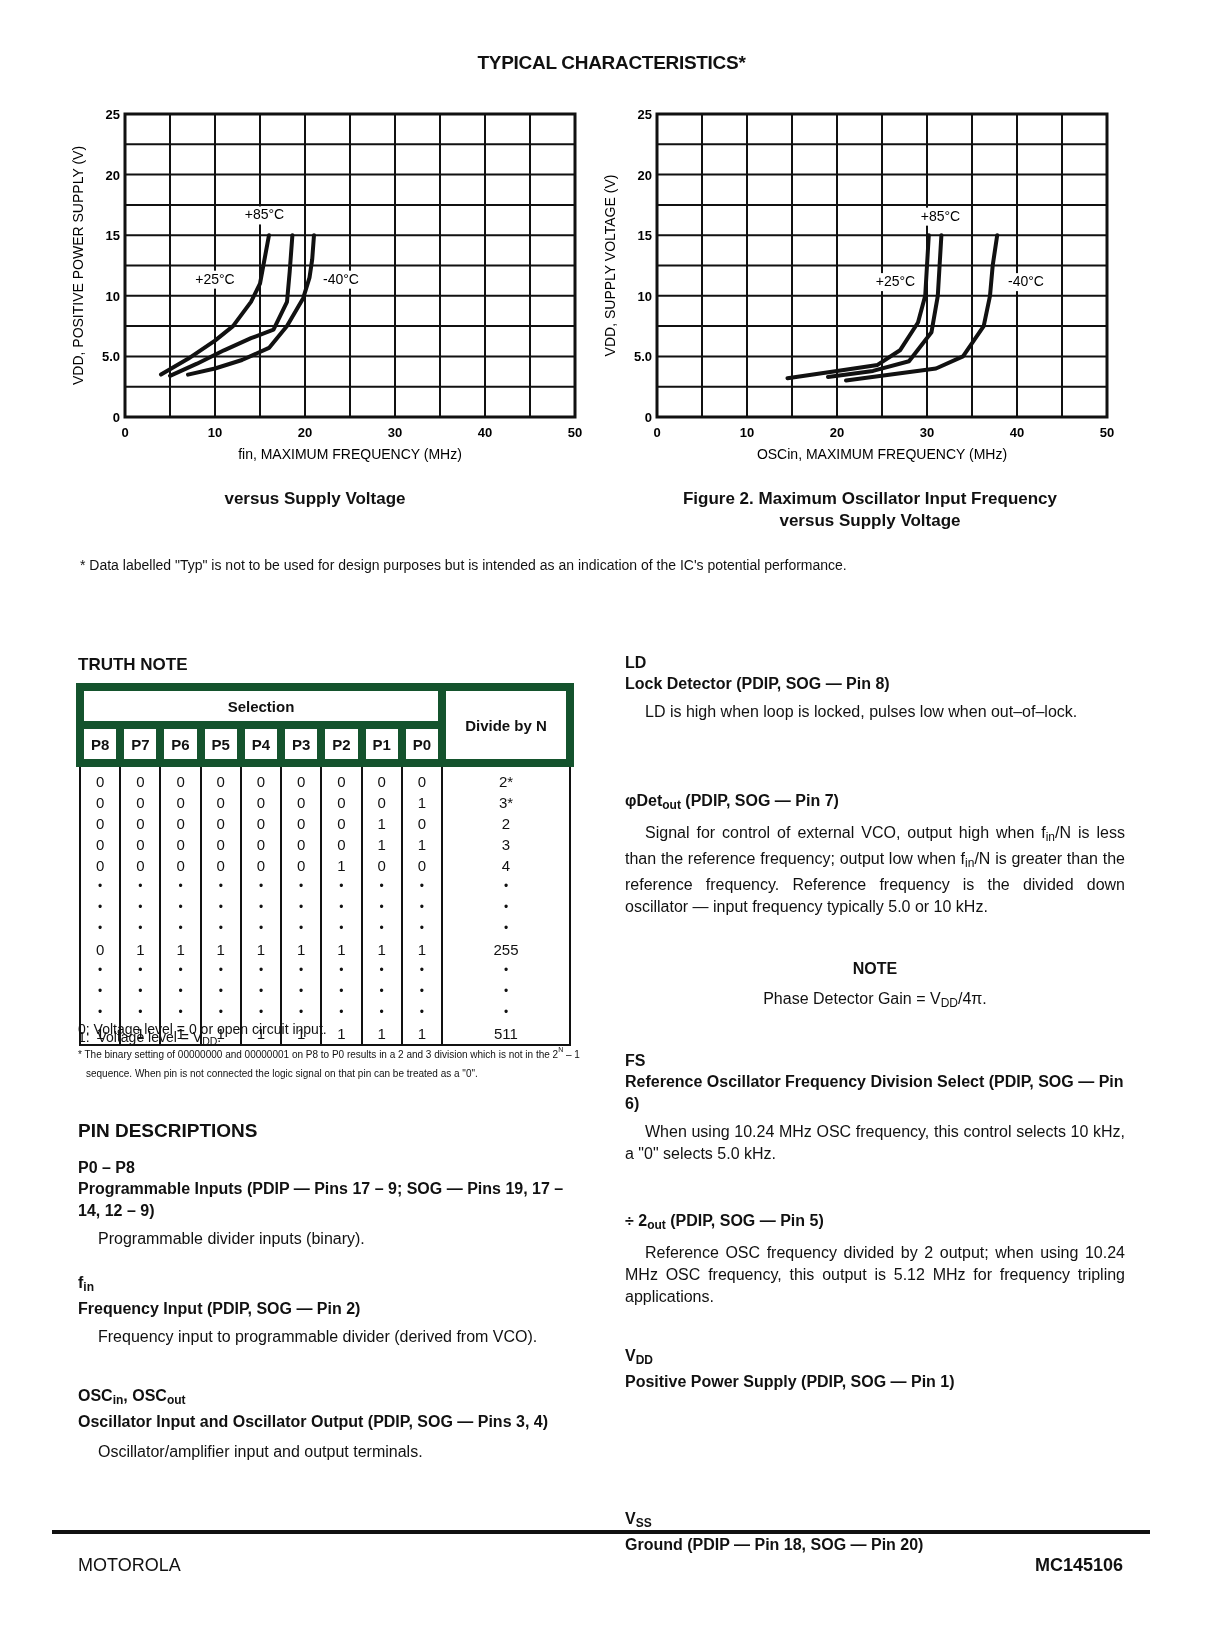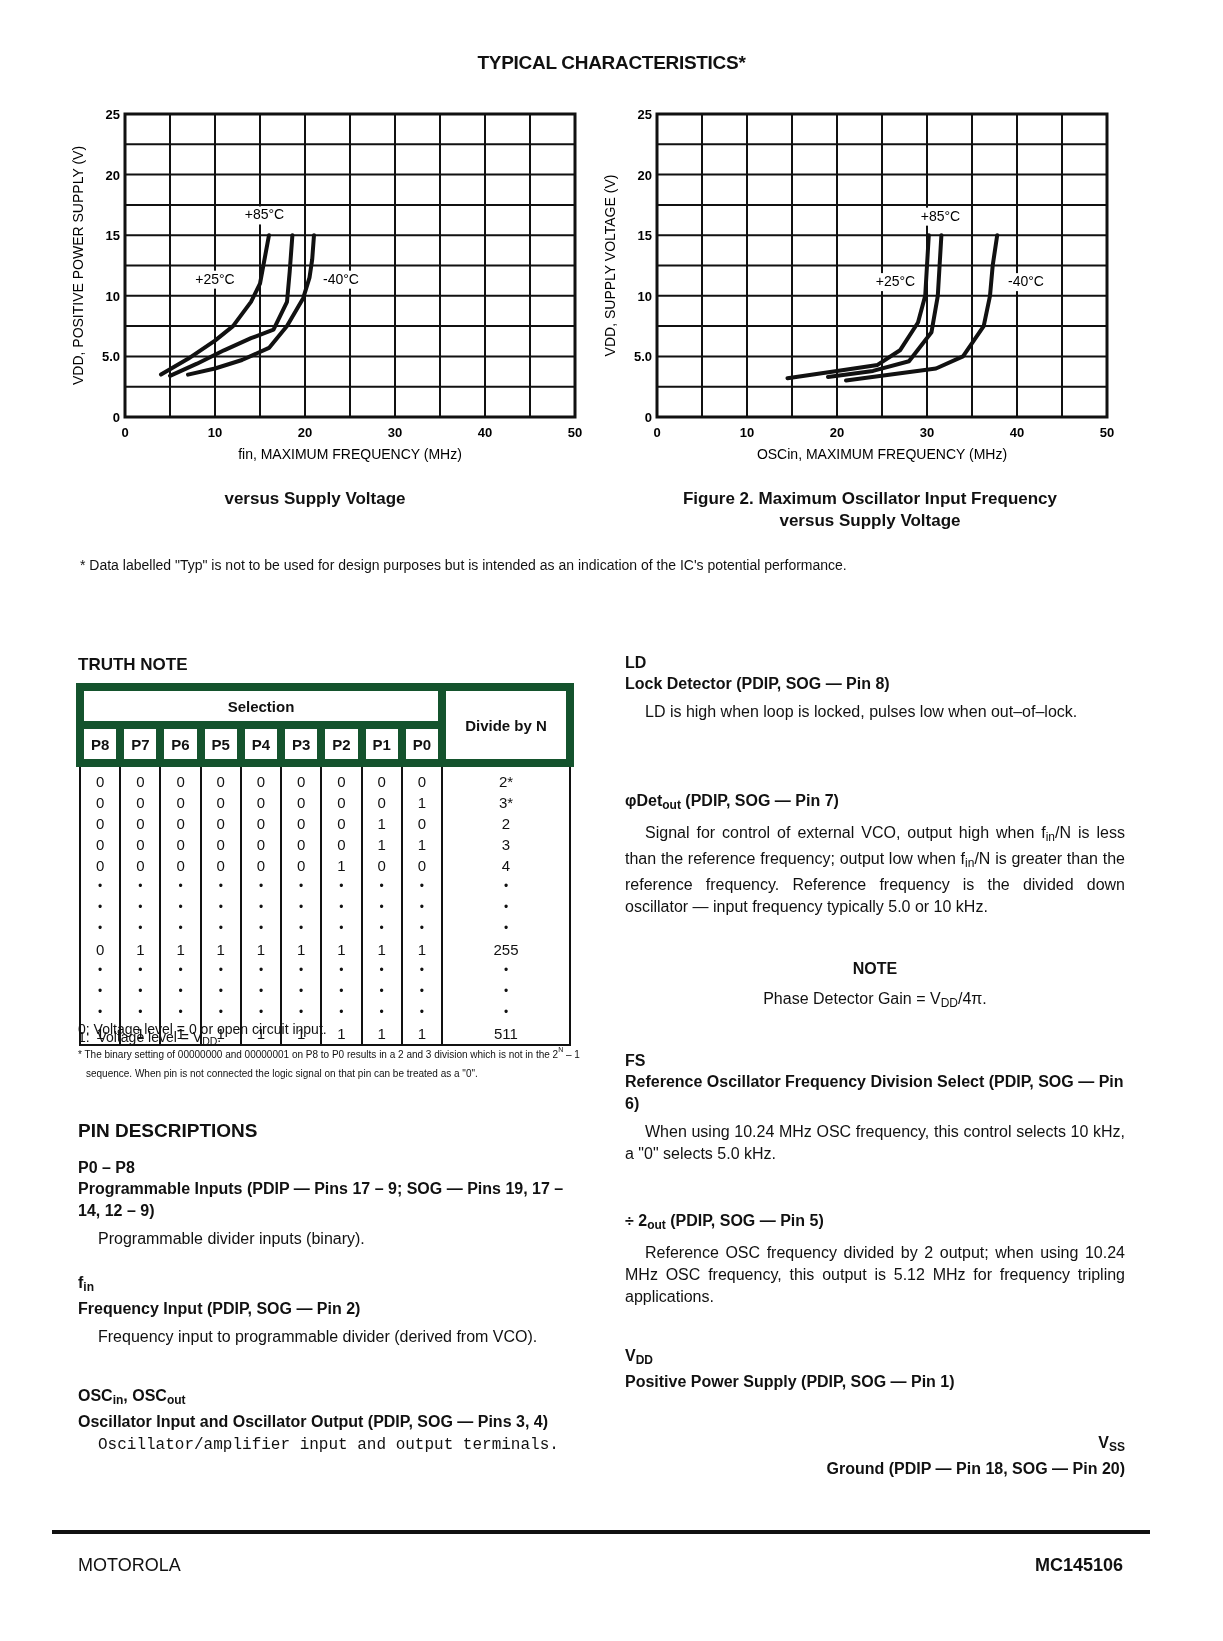--- a/index.html
+++ b/index.html
@@ -292,21 +292,21 @@
   <div class="desc">Programmable divider inputs (binary).</div>
 </div>
 <div class="pin" style="left:78px; top:1272px;">
   <div class="sym">f<sub>in</sub></div>
   <div class="name">Frequency Input (PDIP, SOG — Pin 2)</div>
   <div class="desc">Frequency input to programmable divider (derived from VCO).</div>
 </div>
 <div class="pin" style="left:78px; top:1385px;">
   <div class="sym">OSC<sub>in</sub>, OSC<sub>out</sub></div>
   <div class="name">Oscillator Input and Oscillator Output (PDIP, SOG — Pins 3, 4)</div>
-  <div class="desc" style="margin-top:1px;font-family:Liberation Mono, monospace;">Oscillator/amplifier input and output terminals.</div>
+  <div class="desc" style="margin-top:8px;">Oscillator/amplifier input and output terminals.</div>
 </div>
 
 <div class="pin" style="left:625px; top:652px;">
   <div class="sym">LD</div>
   <div class="name">Lock Detector (PDIP, SOG — Pin 8)</div>
   <div class="desc">LD is high when loop is locked, pulses low when out–of–lock.</div>
 </div>
 <div class="pin" style="left:625px; top:790px;">
   <div class="sym">φDet<sub>out</sub> (PDIP, SOG — Pin 7)</div>
   <div class="desc">Signal for control of external VCO, output high when f<sub>in</sub>/N is less than the reference frequency; output low when f<sub>in</sub>/N is greater than the reference frequency. Reference frequency is the divided down oscillator — input frequency typically 5.0 or 10 kHz.</div>
@@ -319,20 +319,20 @@
   <div class="desc">When using 10.24 MHz OSC frequency, this control selects 10 kHz, a "0" selects 5.0 kHz.</div>
 </div>
 <div class="pin" style="left:625px; top:1210px;">
   <div class="sym">÷ 2<sub>out</sub> (PDIP, SOG — Pin 5)</div>
   <div class="desc">Reference OSC frequency divided by 2 output; when using 10.24 MHz OSC frequency, this output is 5.12 MHz for frequency tripling applications.</div>
 </div>
 <div class="pin" style="left:625px; top:1345px;">
   <div class="sym">V<sub>DD</sub></div>
   <div class="name">Positive Power Supply (PDIP, SOG — Pin 1)</div>
 </div>
-<div class="pin" style="left:625px; top:1432px;text-align:right;">
+<div class="pin" style="left:625px; top:1508px;">
   <div class="sym">V<sub>SS</sub></div>
   <div class="name">Ground (PDIP — Pin 18, SOG — Pin 20)</div>
 </div>
 
 <div class="rule"></div>
 <div class="abs foot-left">MOTOROLA</div>
 <div class="abs foot-right">MC145106</div>
 
 </body></html>

